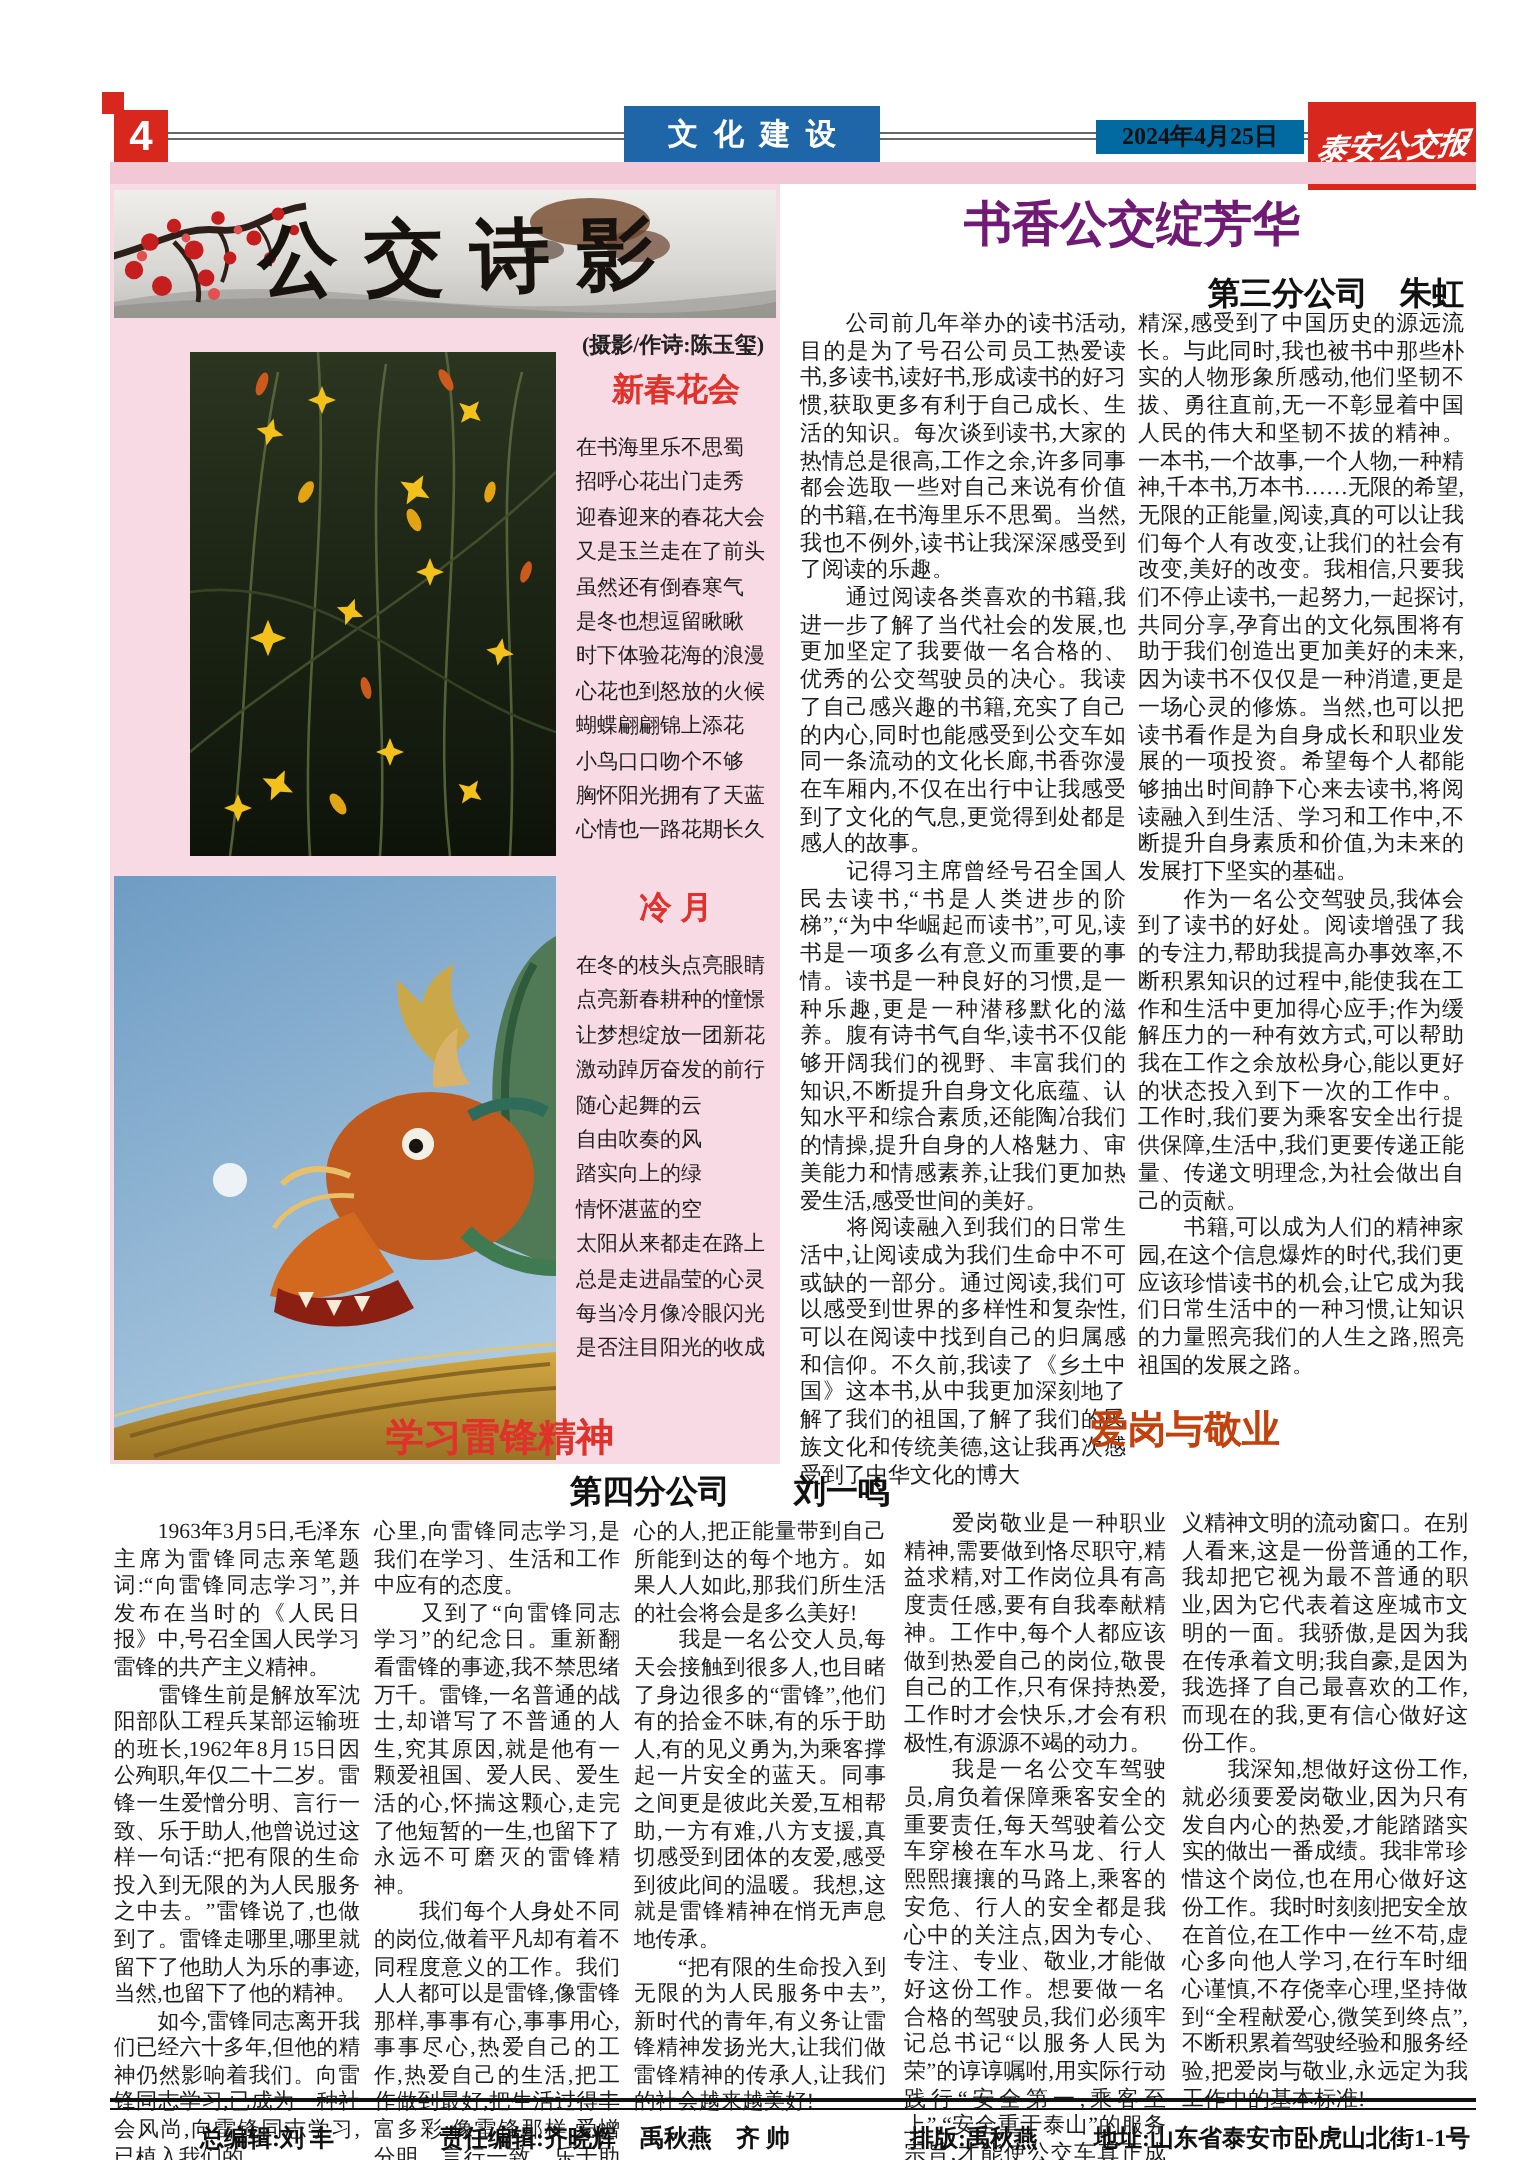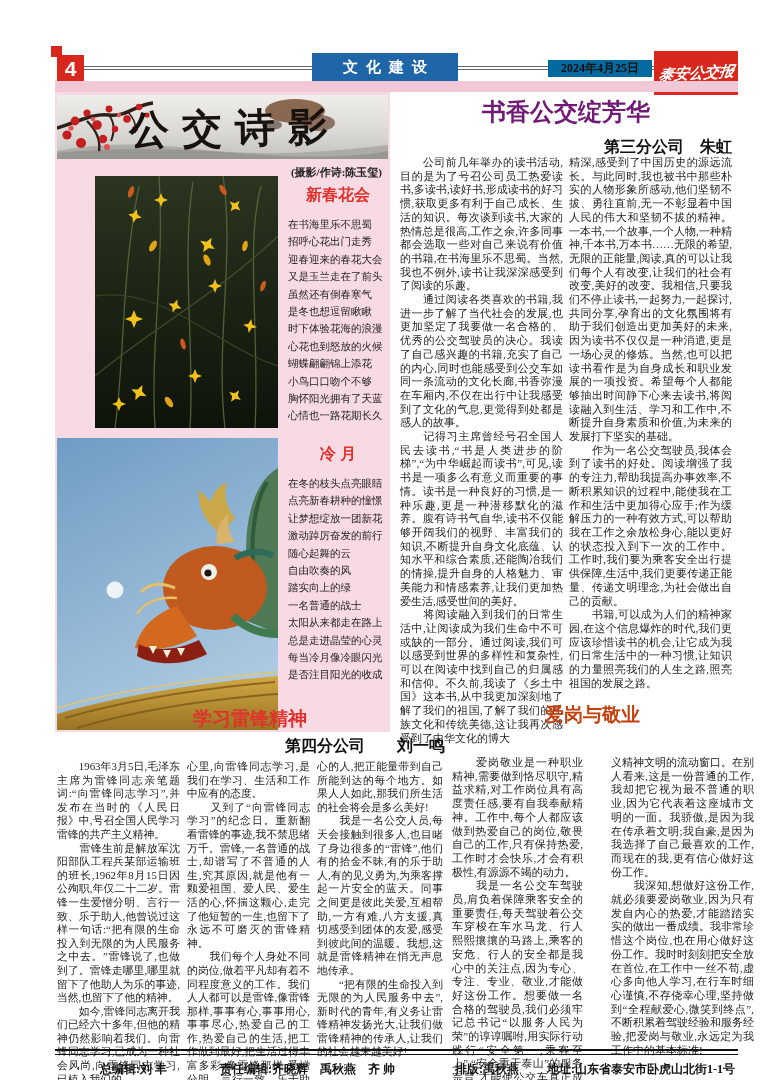--- a/index.html
+++ b/index.html
@@ -6,21 +6,21 @@
   .page{position:relative;width:764px;height:1080px;background:#ffffff;margin:0 auto;
         font-family:"Liberation Serif", serif;color:#222;overflow:hidden;}
   .abs{position:absolute;}
 
   
   .corner-sq{left:51px;top:46px;width:11px;height:11px;background:#d8271c;}
   .page-num{left:57px;top:55px;width:27px;height:27px;background:#d8271c;color:#fff;
             font-family:"Liberation Sans",sans-serif;font-weight:bold;font-size:21px;
             display:flex;align-items:center;justify-content:center;}
   .header-rule{left:84px;top:66px;width:572px;height:2px;border-top:1px solid #666;border-bottom:1px solid #666;}
-  .section-box{left:312px;top:53px;width:146px;height:29px;background:#1f66a8;color:#fff;
+  .section-box{left:312px;top:53px;width:128px;height:29px;background:#1f66a8;color:#fff;
                font-family:"Liberation Sans",sans-serif;font-weight:bold;font-size:15px;letter-spacing:8px;
                display:flex;align-items:center;justify-content:center;text-indent:8px;}
   .date{left:548px;top:60px;width:104px;background:#0369a1;text-align:center;
         font-size:12px;font-weight:bold;color:#111;}
   .masthead{left:654px;top:51px;width:84px;height:44px;background:#d8271c;color:#fff;
             display:flex;align-items:center;justify-content:center;}
   .masthead span{font-family:"Liberation Serif",serif;font-weight:bold;font-style:italic;
                  font-size:15px;transform:skewX(-10deg) rotate(-3deg);white-space:nowrap;}
   .pink-band{left:55px;top:81px;width:683px;height:11px;background:#f2c8d6;}
 
@@ -48,21 +48,21 @@
   .b-aigang{left:450px;top:733px;width:285px;}
 
   .col{font-size:11px;line-height:13.7px;text-align:justify;text-justify:inter-character;color:#1c1c1c;}
   .col .para{margin:0;}
   .r-c1{left:400px;top:156px;width:163px;height:564px;}
   .r-c2{left:569px;top:156px;width:163px;height:564px;}
   .l-c1{left:57px;top:760px;width:123px;height:293px;font-size:10.8px;line-height:13.6px;}
   .l-c2{left:187px;top:760px;width:123px;height:293px;font-size:10.8px;line-height:13.6px;}
   .l-c3{left:317px;top:760px;width:126px;height:293px;font-size:10.8px;line-height:13.6px;}
   .a-c1{left:452px;top:756px;width:131px;height:300px;}
-  .a-c2{left:611px;top:756px;width:143px;height:300px;}
+  .a-c2{left:591px;top:756px;width:143px;height:300px;}
 
   
   .footer-rule{left:55px;top:1049px;width:683px;height:3px;border-top:2px solid #111;border-bottom:1px solid #111;}
   .footer{left:55px;top:1061px;width:683px;height:18px;font-size:12px;font-weight:bold;color:#111;}
   .footer span{position:absolute;white-space:nowrap;}
   .f-chief{left:45px;}
   .f-duty{left:165px;}
   .f-layout{left:400px;}
   .f-addr{left:492px;}
 </style>
@@ -241,21 +241,21 @@
     <div class="poem poem-2">
       <div class="poem-title">冷 月</div>
       <div>
           <div class="poem-line">在冬的枝头点亮眼睛</div>
           <div class="poem-line">点亮新春耕种的憧憬</div>
           <div class="poem-line">让梦想绽放一团新花</div>
           <div class="poem-line">激动踔厉奋发的前行</div>
           <div class="poem-line">随心起舞的云</div>
           <div class="poem-line">自由吹奏的风</div>
           <div class="poem-line">踏实向上的绿</div>
-          <div class="poem-line">一名普通的战士</div>
+          <div class="poem-line">情怀湛蓝的空</div>
           <div class="poem-line">太阳从来都走在路上</div>
           <div class="poem-line">总是走进晶莹的心灵</div>
           <div class="poem-line">每当冷月像冷眼闪光</div>
           <div class="poem-line">是否注目阳光的收成</div>
         </div>
     </div>
   </div>
 
   <div class="abs art-title t-reading">书香公交绽芳华</div>
   <div class="abs byline b-reading">第三分公司　朱虹</div>

